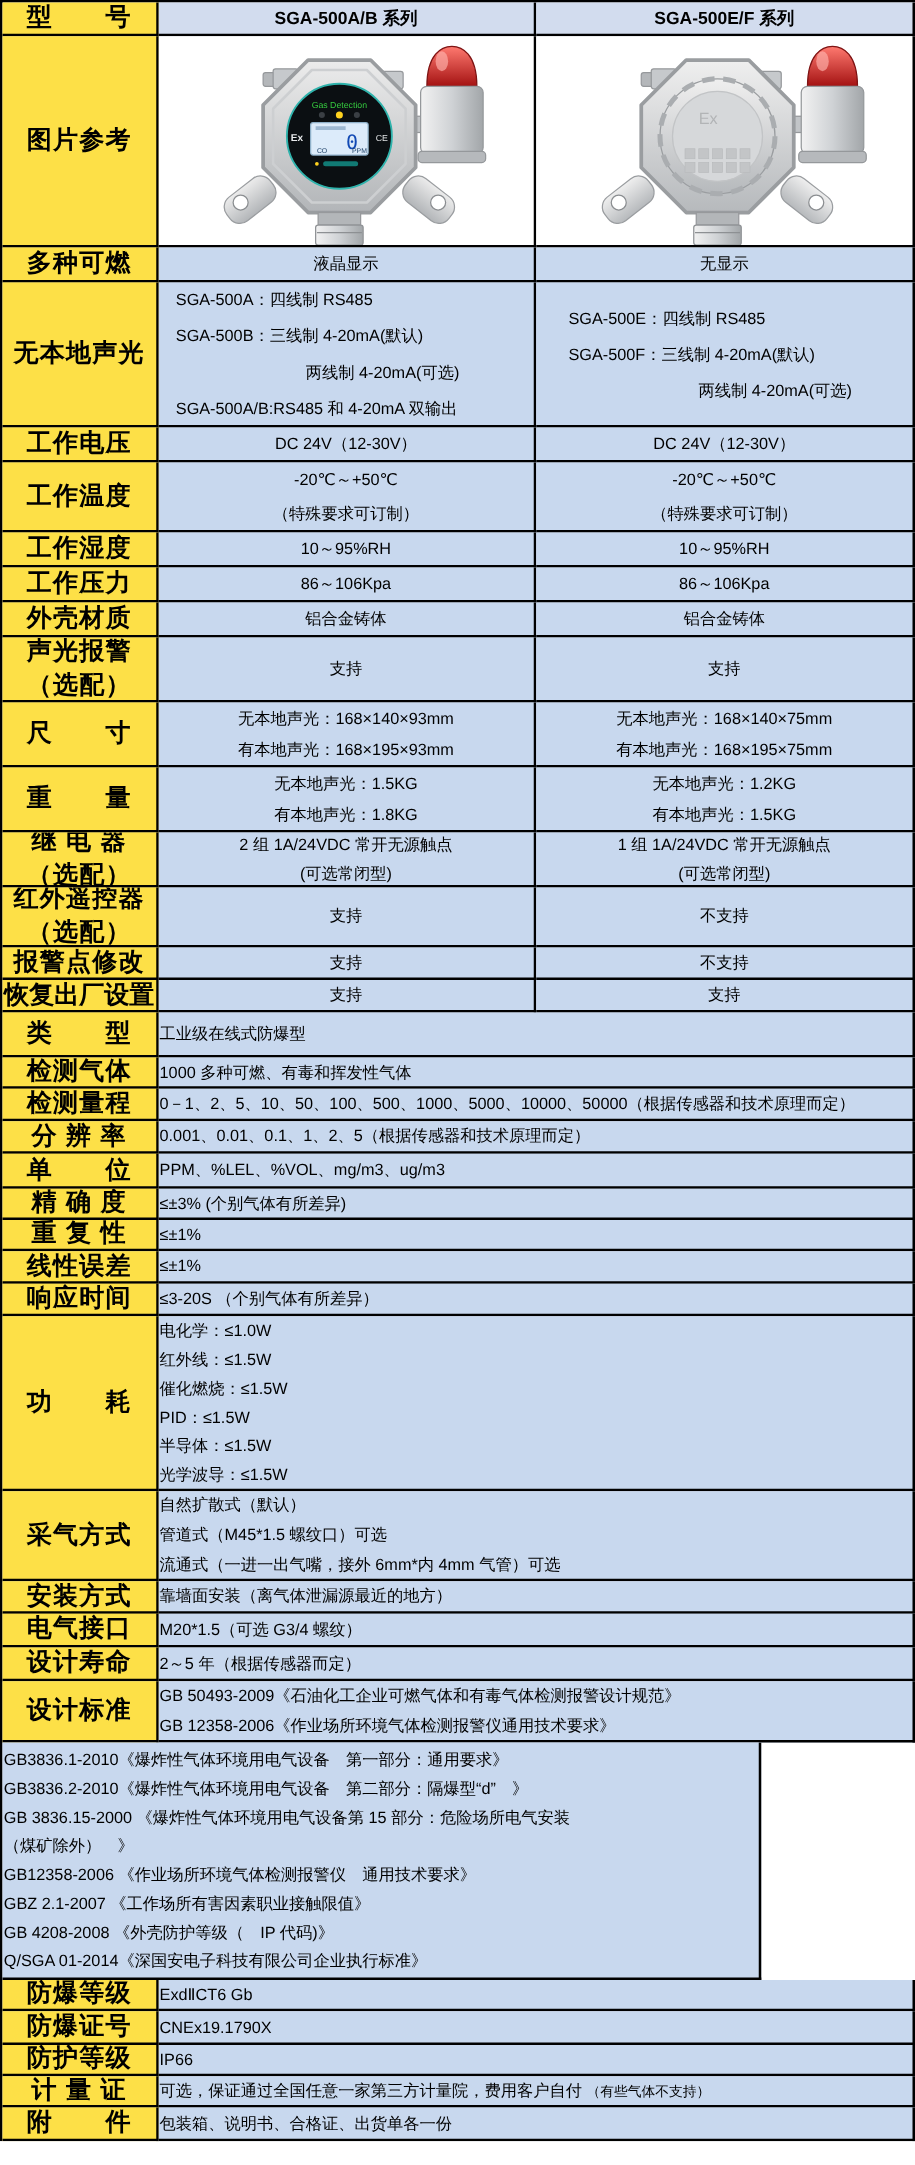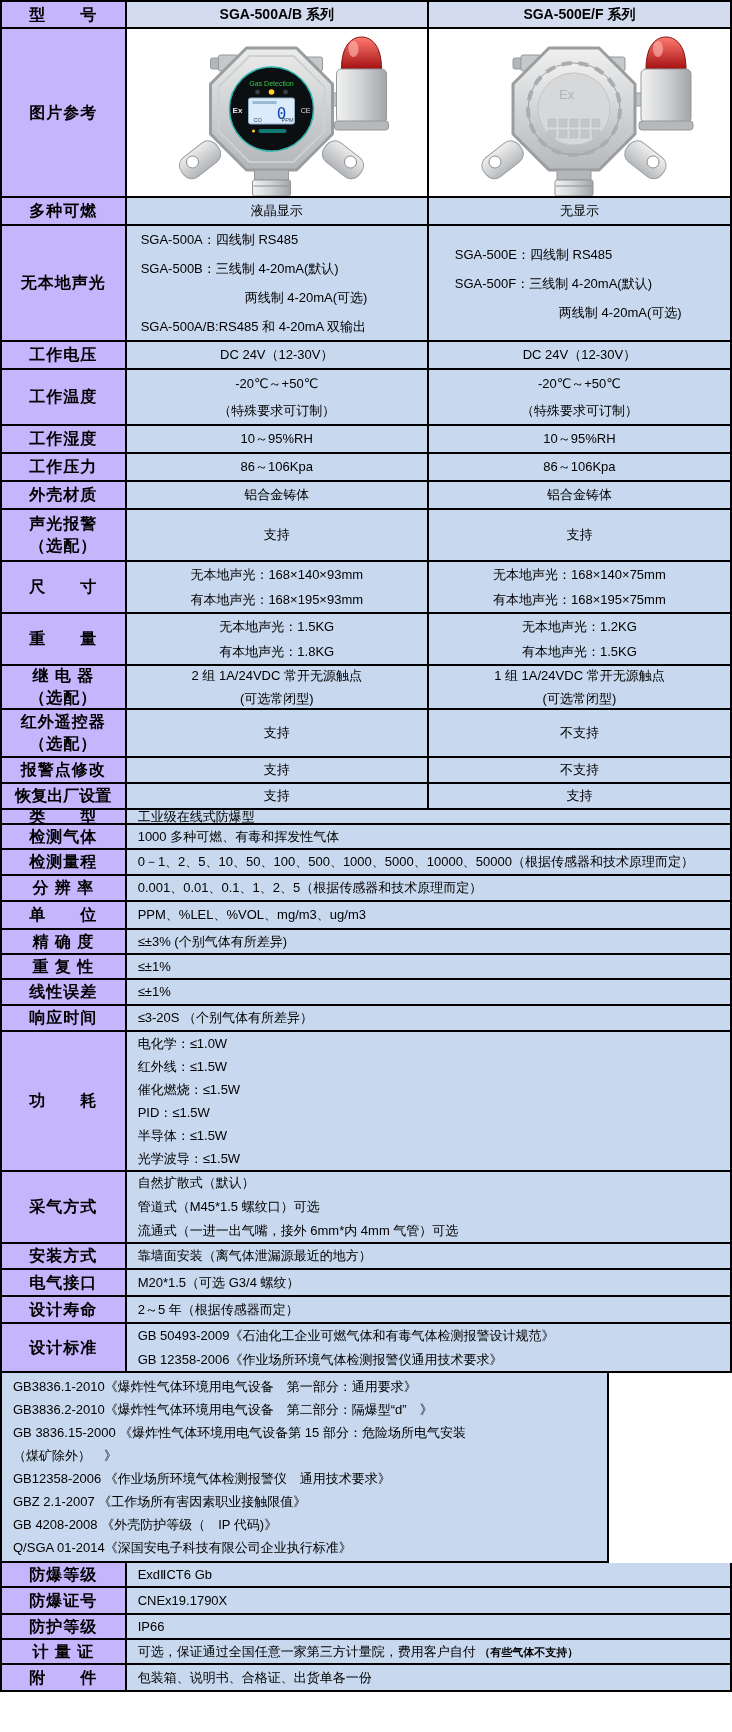--- a/index.html
+++ b/index.html
@@ -2,37 +2,37 @@
 <html><head>
 <meta charset="utf-8">
 <style>
   html,body{margin:0;padding:0;background:#fff;}
   body{width:732px;font-family:"Liberation Sans","DejaVu Sans",sans-serif;color:#000;}
   .tbl{width:732px;border-top:2px solid #000;border-left:2px solid #000;box-sizing:border-box;}
   .r{display:flex;align-items:stretch;}
   .c{box-sizing:border-box;border-right:2px solid #000;border-bottom:2px solid #000;
      display:flex;flex-direction:column;align-items:center;justify-content:center;
      text-align:center;overflow:hidden;line-height:1.35;}
-  .lab{width:125px;background:#c4b5fd;font-weight:bold;font-size:16px;letter-spacing:1px;}
+  .lab{width:125px;background:#fde047;font-weight:bold;font-size:20px;letter-spacing:1px;}
   .a{width:303px;background:#C8D8EE;font-size:13px;}
   .b{width:304px;background:#C8D8EE;font-size:13px;}
   .m{width:607px;background:#C8D8EE;font-size:13px;align-items:flex-start;text-align:left;
-     padding-left:11px;white-space:nowrap;}
+     padding-left:1px;white-space:nowrap;}
   .hd{background:#D2DCEE;font-weight:bold;font-size:14px;}
   .imgcell{background:#fff;padding:0;}
   .left{align-items:flex-start;text-align:left;}
   .pl16{padding-left:14px;}
   .pl26{padding-left:26px;}
   .ind{padding-left:104px;}
   .lh29 div{line-height:29px;text-align:right;}
   .lh26 div{line-height:27px;}
   .lh25 div{line-height:25px;}
   .lh23 div{line-height:23px;}
   .lh24 div{line-height:24px;}
-  .note{font-size:11px;font-weight:bold;}
+  .note{font-size:11px;font-weight:normal;}
   svg{display:block;}
 </style>
 </head>
 <body>
 
 <div class="tbl">
 
   <div class="r" style="height:27px">
     <div class="c lab">型　　号</div>
     <div class="c a hd">SGA-500A/B 系列</div>
@@ -285,21 +285,21 @@
     <div class="c a">支持</div>
     <div class="c b">不支持</div>
   </div>
 
   <div class="r" style="height:26px">
     <div class="c lab" style="letter-spacing:0">恢复出厂设置</div>
     <div class="c a">支持</div>
     <div class="c b">支持</div>
   </div>
 
-  <div class="r" style="height:15px">
+  <div class="r" style="height:36px">
     <div class="c lab">类　　型</div>
     <div class="c m">工业级在线式防爆型</div>
   </div>
 
   <div class="r" style="height:25px">
     <div class="c lab">检测气体</div>
     <div class="c m">1000 多种可燃、有毒和挥发性气体</div>
   </div>
 
 

